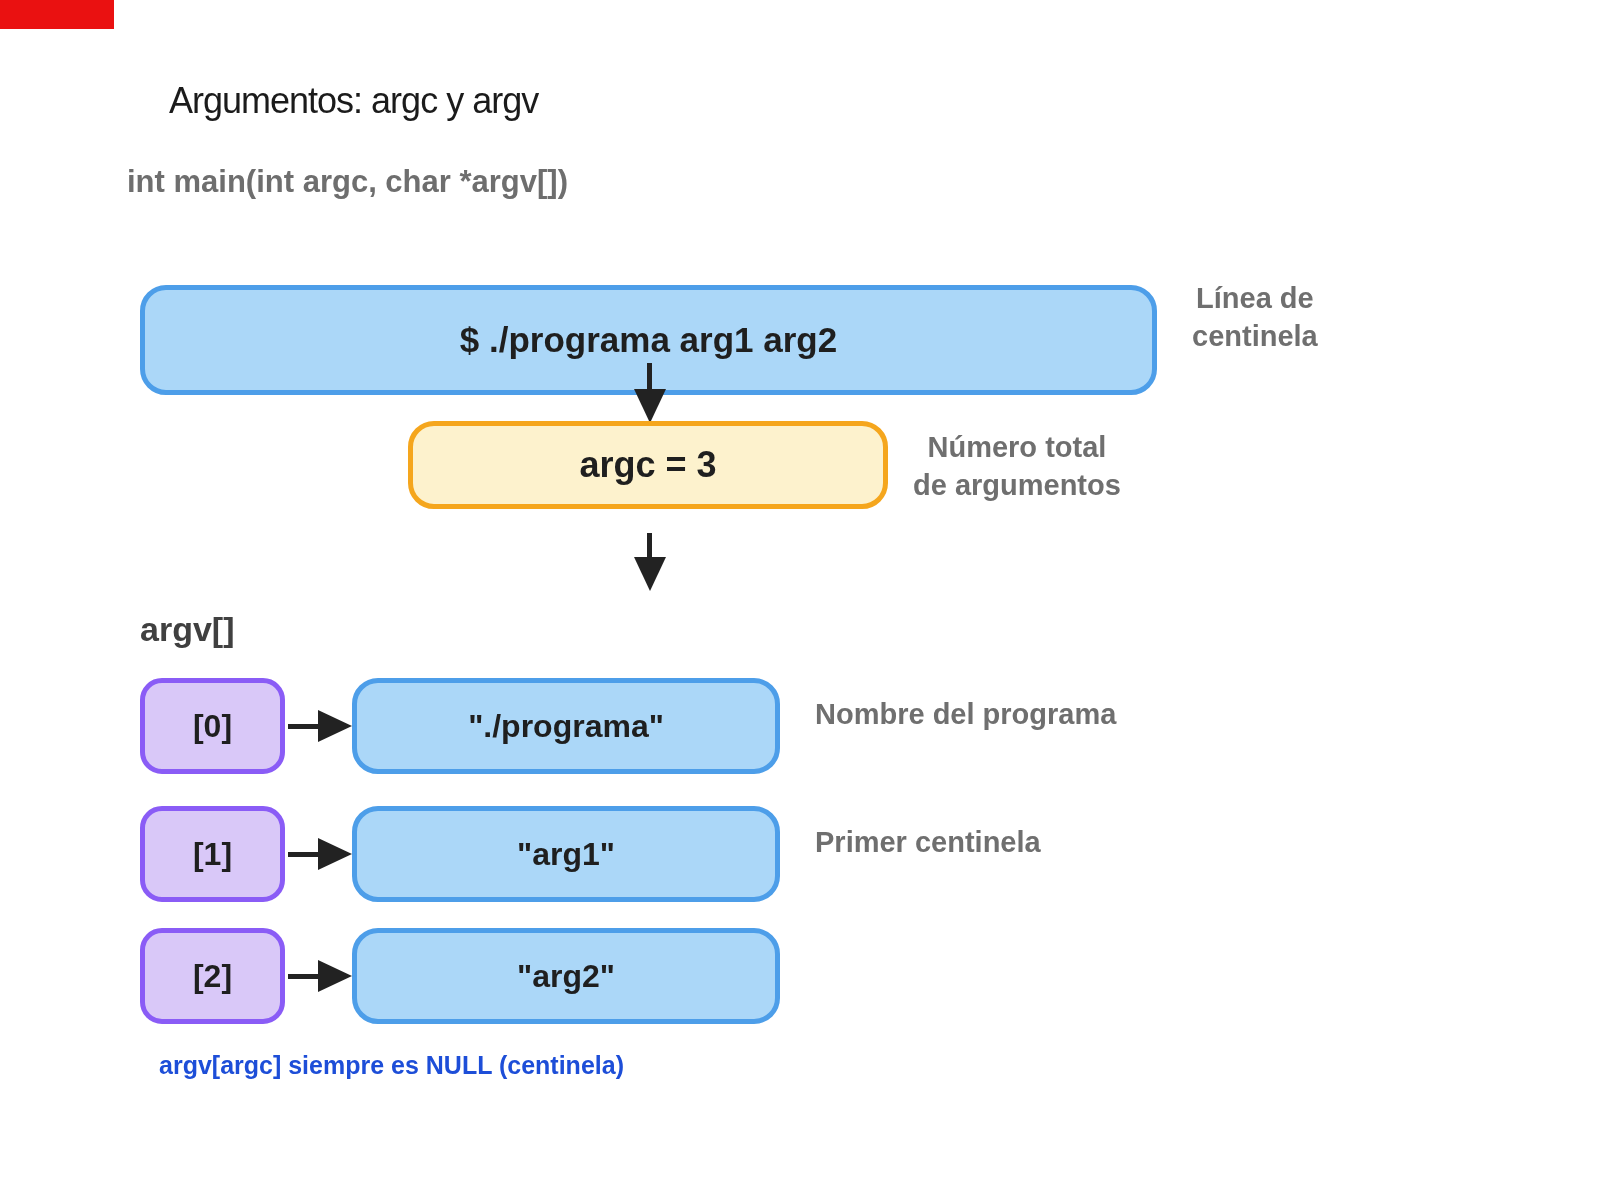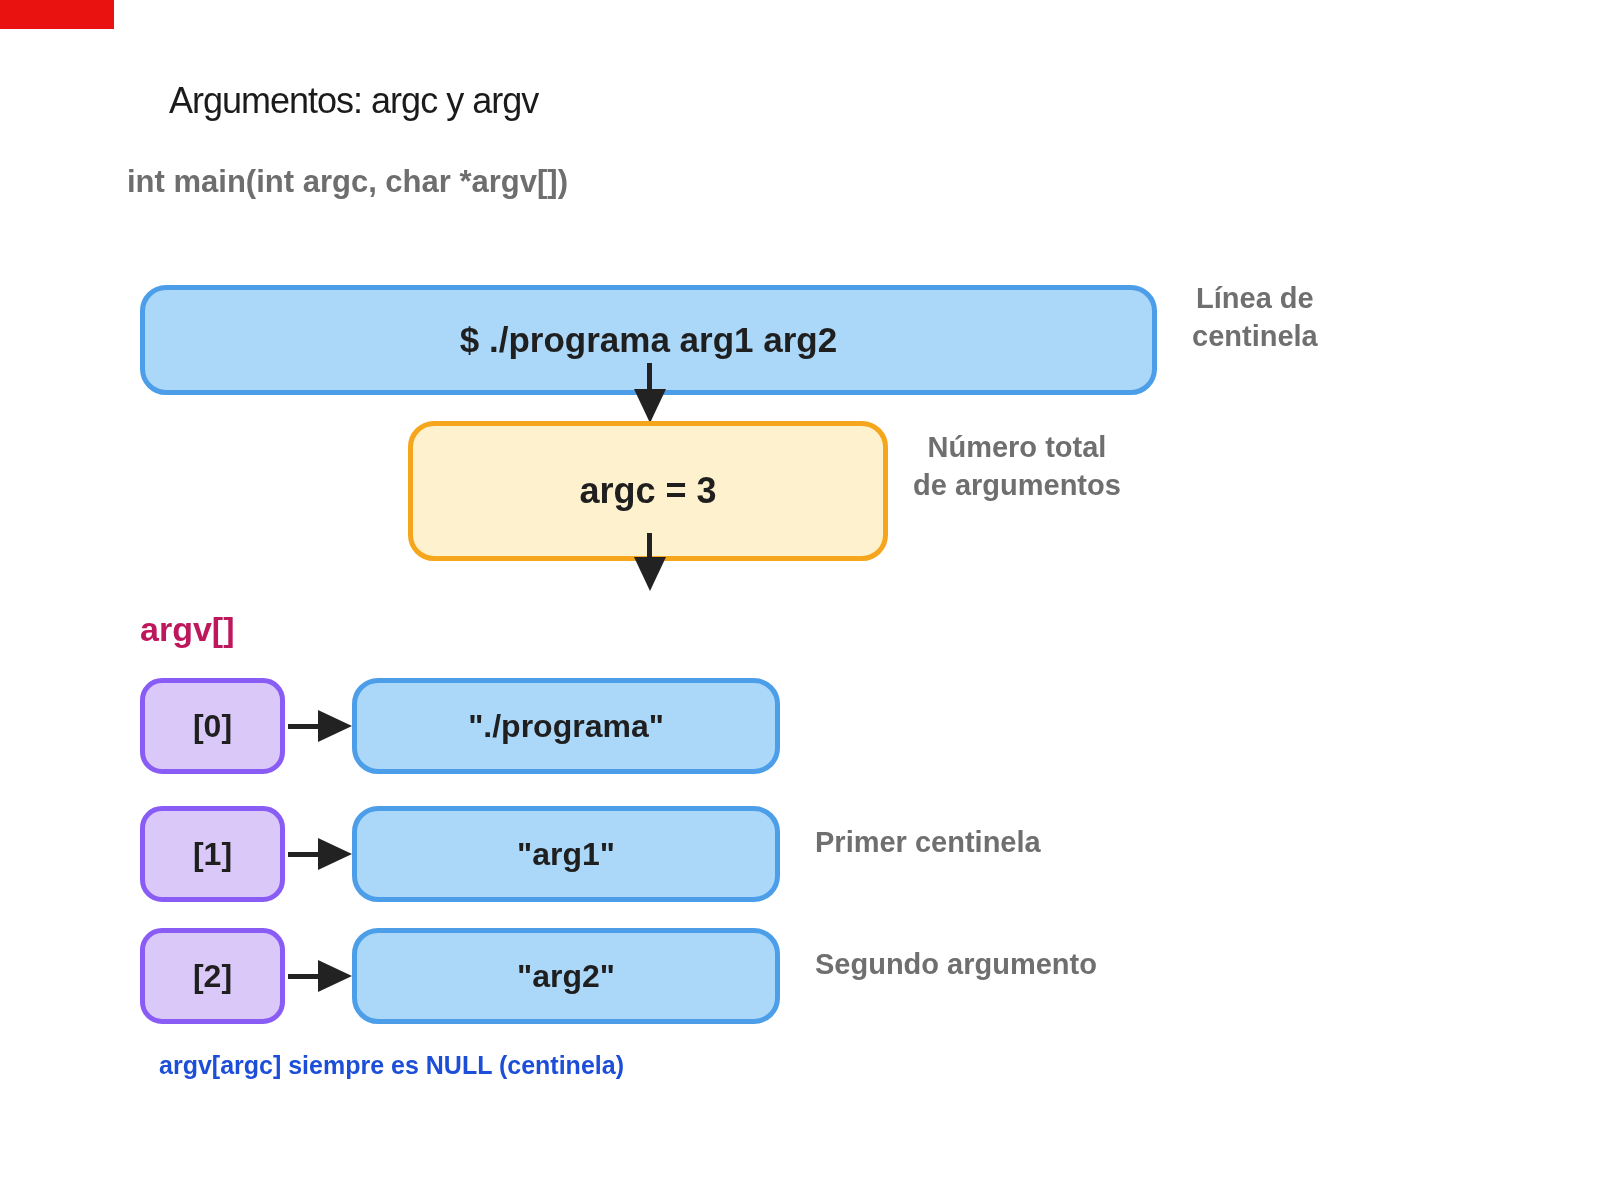--- a/index.html
+++ b/index.html
@@ -31,21 +31,21 @@
     display: flex; align-items: center; justify-content: center;
     color: #1f1f1f; white-space: nowrap;
   }
   .cmd-box {
     left: 140px; top: 253px; width: 1017px; height: 110px;
     background: #abd7f8; border: 5px solid #4d9ee9; border-radius: 26px;
     font-size: 35px;
     margin-top: 32px;
   }
   .argc-box {
-    left: 408px; top: 421px; width: 480px; height: 140px;
+    left: 408px; top: 421px; width: 480px; height: 88px;
     background: #fdf2cd; border: 5px solid #f5a61d; border-radius: 26px;
     font-size: 36px;
   }
 
   .side-label {
     font-size: 29px; color: #6f6f6f; line-height: 38px; white-space: nowrap; text-align: center;
   }
   .cmd-label { left: 1192px; top: 279px; }
   .argc-label { left: 913px; top: 428px; }
 
@@ -56,21 +56,21 @@
     border-right: 16px solid transparent;
     border-top: 34px solid #222222;
   }
   .shaft1 { left: 647px; top: 363px; height: 28px; }
   .head1  { left: 634px; top: 389px; }
   .shaft2 { left: 647px; top: 533px; height: 26px; }
   .head2  { left: 634px; top: 557px; }
 
   .argv-heading {
     left: 140px; top: 610px;
-    font-size: 34px; color: #be185d; white-space: nowrap; text-align: center;
+    font-size: 34px; color: #404040; white-space: nowrap; text-align: center;
   }
 
   .argv-row { left: 0; width: 1600px; height: 96px; }
   .row-0 { top: 678px; }
   .row-1 { top: 806px; }
   .row-2 { top: 928px; }
 
   .idx-box {
     left: 140px; top: 0; width: 145px; height: 96px;
     background: #d9c8f8; border: 5px solid #8a5cf6; border-radius: 22px;
@@ -135,20 +135,21 @@
 
 <div class="abs argv-row row-0">
   <div class="abs box idx-box">
     <span>[0]</span>
   </div>
   <div class="abs hshaft"></div>
   <div class="abs right-head"></div>
   <div class="abs box val-box">
     <span>"./programa"</span>
   </div>
+  <div class="abs row-label">Nombre del programa</div>
 </div>
 
 <div class="abs argv-row row-1">
   <div class="abs box idx-box">
     <span>[1]</span>
   </div>
   <div class="abs hshaft"></div>
   <div class="abs right-head"></div>
   <div class="abs box val-box">
     <span>"arg1"</span>
@@ -158,16 +159,15 @@
 
 <div class="abs argv-row row-2">
   <div class="abs box idx-box">
     <span>[2]</span>
   </div>
   <div class="abs hshaft"></div>
   <div class="abs right-head"></div>
   <div class="abs box val-box">
     <span>"arg2"</span>
   </div>
-  <div class="abs row-label">Segundo argumento</div>
 </div>
 
 <div class="abs footnote">argv[argc] siempre es NULL (centinela)</div>
 
 </body></html>

